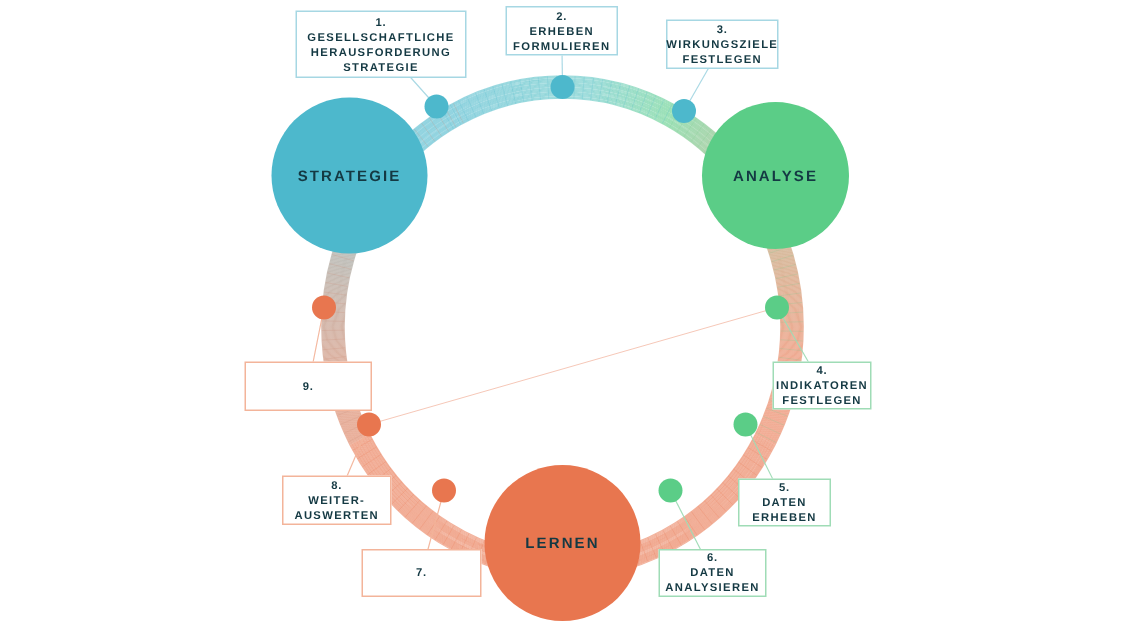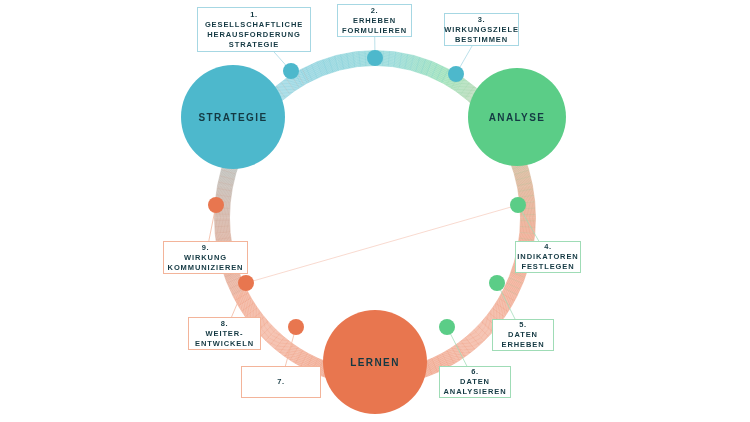--- a/index.html
+++ b/index.html
@@ -380,21 +380,21 @@
 STRATEGIE</div>
       </div>
       <div class="step-box teal" style="left: 337px; top: 4px; width: 75px; height: 33px;">
         <div class="step-num">2.</div>
         <div class="step-text">ERHEBEN
 FORMULIEREN</div>
       </div>
       <div class="step-box teal" style="left: 444px; top: 13px; width: 75px; height: 33px;">
         <div class="step-num">3.</div>
         <div class="step-text">WIRKUNGSZIELE
-BESTIMMEN</div>
+FESTLEGEN</div>
       </div>
       <div class="step-box green" style="left: 515px; top: 241px; width: 66px; height: 32px;">
         <div class="step-num">4.</div>
         <div class="step-text">INDIKATOREN
 FESTLEGEN</div>
       </div>
       <div class="step-box green" style="left: 492px; top: 319px; width: 62px; height: 32px;">
         <div class="step-num">5.</div>
         <div class="step-text">DATEN
 ERHEBEN</div>
@@ -403,21 +403,19 @@
         <div class="step-num">6.</div>
         <div class="step-text">DATEN
 ANALYSIEREN</div>
       </div>
       <div class="step-box orange" style="left: 241px; top: 366px; width: 80px; height: 32px;">
         <div class="step-num">7.</div>
       </div>
       <div class="step-box orange" style="left: 188px; top: 317px; width: 73px; height: 33px;">
         <div class="step-num">8.</div>
         <div class="step-text">WEITER-
-ENTWICKELN</div>
+AUSWERTEN</div>
       </div>
       <div class="step-box orange" style="left: 163px; top: 241px; width: 85px; height: 33px;">
         <div class="step-num">9.</div>
-        <div class="step-text">WIRKUNG
-KOMMUNIZIEREN</div>
       </div>
     </div>
 </div>
 
 </body></html>

